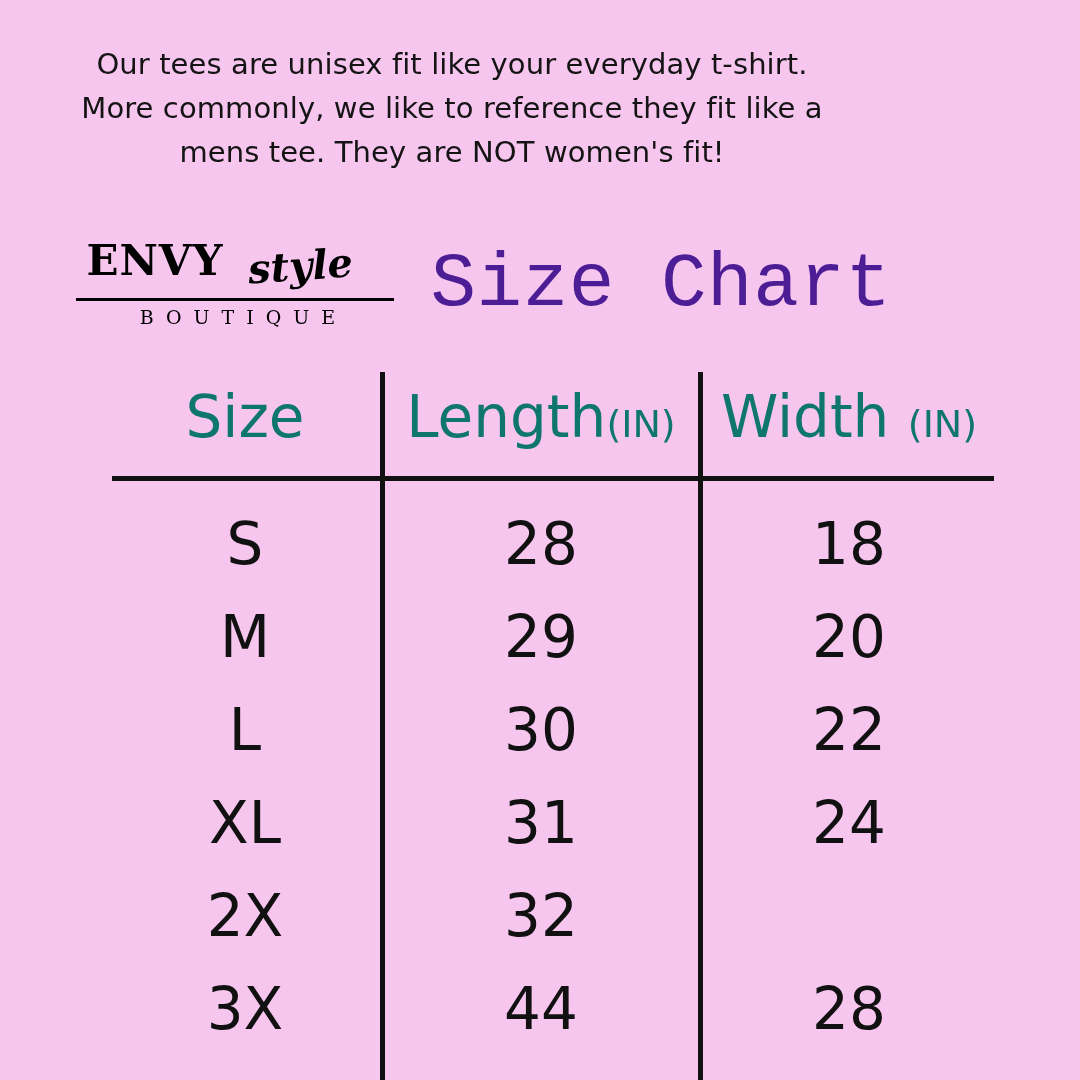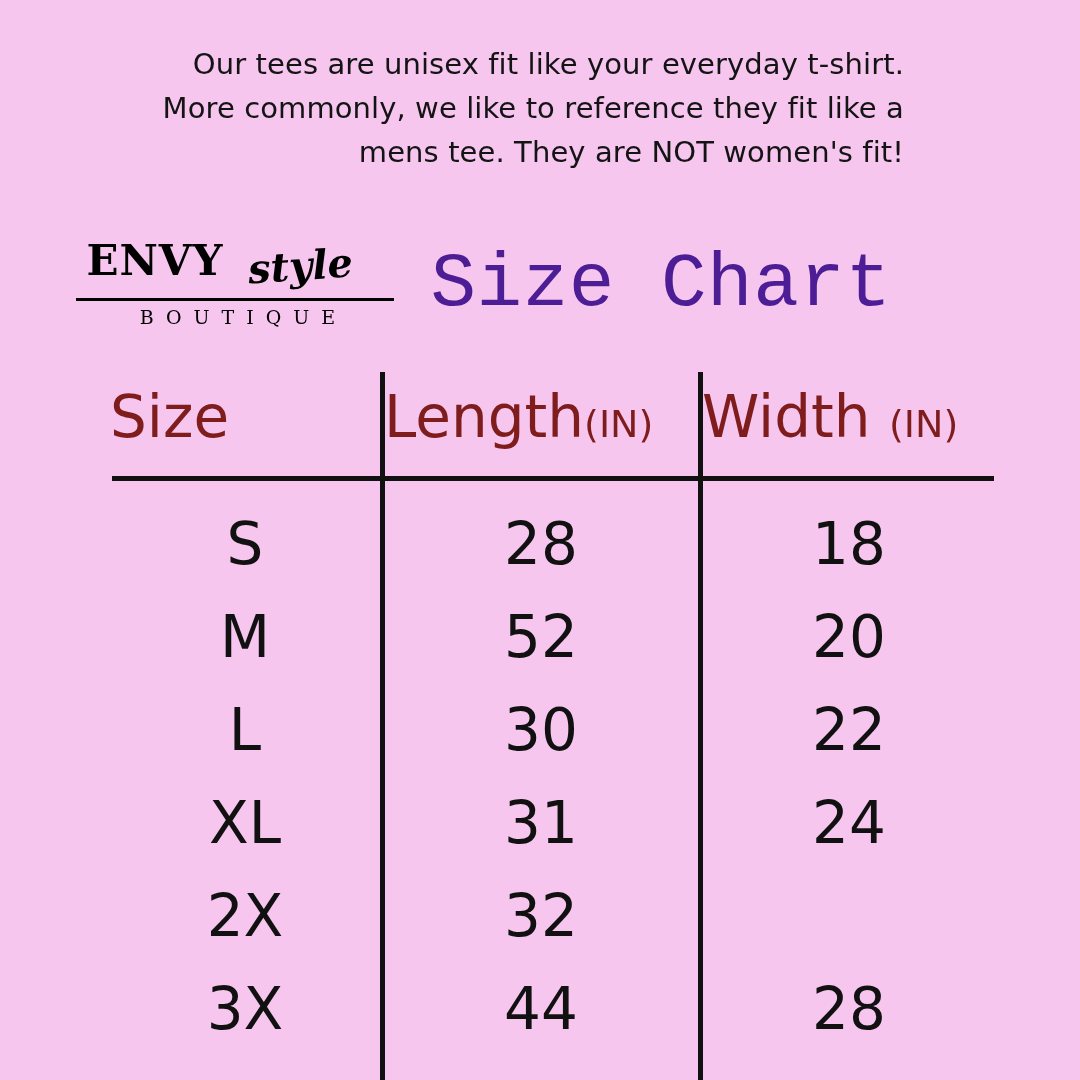--- a/index.html
+++ b/index.html
@@ -22,21 +22,21 @@
     position: relative;
     box-sizing: border-box;
   }
 
   
   .intro {
     position: absolute;
     top: 42px;
     left: 0;
     width: 904px;
-    text-align: right;
+    text-align: center;
     font-size: 29px;
     line-height: 44px;
     letter-spacing: 0.1px;
     color: #141414;
     font-family: "DejaVu Sans", sans-serif;
   }
   .intro div {
     white-space: pre;
   }
 
@@ -128,21 +128,22 @@
   .thead {
     position: relative;
     height: 100px;
   }
   .th {
     position: absolute;
     top: 0;
     font-family: "DejaVu Sans", sans-serif;
     font-size: 58px;
     line-height: 90px;
-    color: #7f1d1d;
+    color: #0f766e;
+    text-align: center;
   }
   .th .unit {
     font-size: 38px;
   }
   .th-size   { left: 110px;  width: 270px; }
   .th-length { left: 384px;  width: 314px; }
   .th-width  { left: 702px;  width: 294px; }
 
   .hrule {
     position: absolute;
@@ -232,21 +233,21 @@
     <div class="tbody">
 
       <div class="row">
         <div class="cell c-size">S</div>
         <div class="cell c-length">28</div>
         <div class="cell c-width">18</div>
       </div>
 
       <div class="row">
         <div class="cell c-size">M</div>
-        <div class="cell c-length">52</div>
+        <div class="cell c-length">29</div>
         <div class="cell c-width">20</div>
       </div>
 
       <div class="row">
         <div class="cell c-size">L</div>
         <div class="cell c-length">30</div>
         <div class="cell c-width">22</div>
       </div>
 
       <div class="row">

